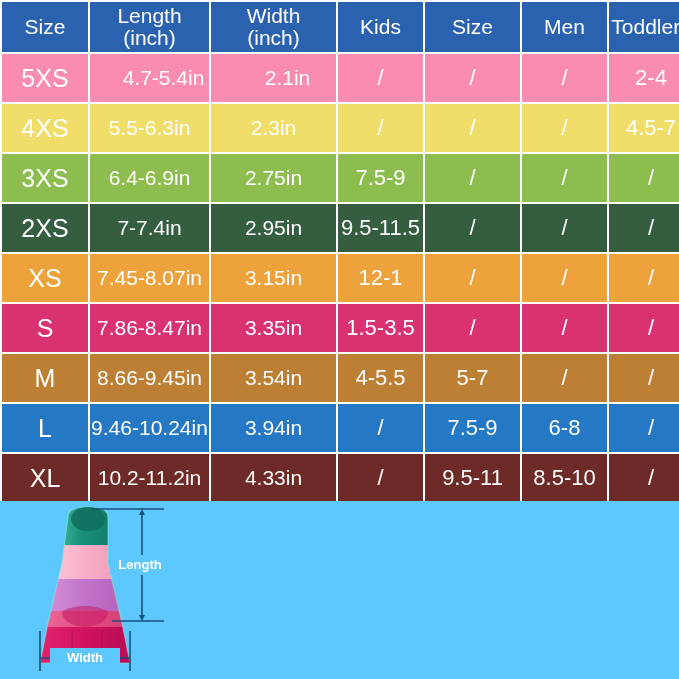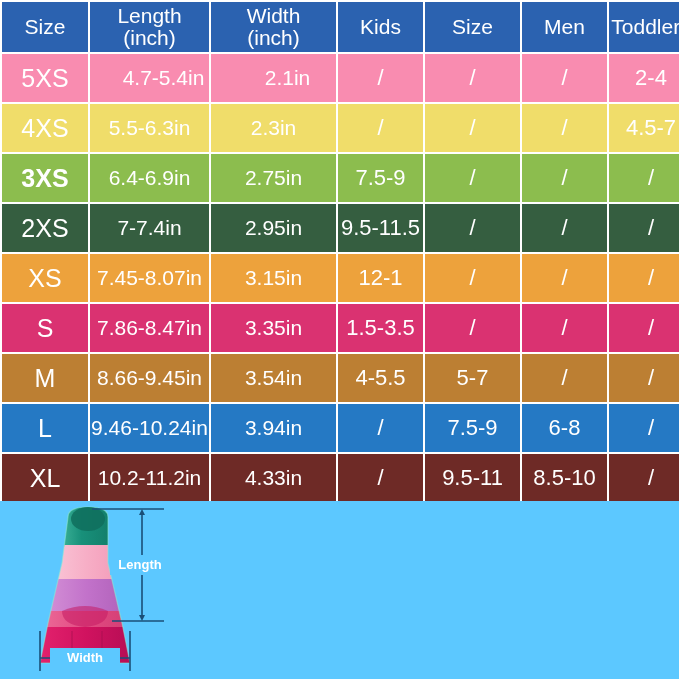--- a/index.html
+++ b/index.html
@@ -158,21 +158,21 @@
         <tr>
           <td class="c-size" style="background: rgb(240, 221, 106);">4XS</td>
           <td class="c-len" style="background: rgb(240, 221, 106);">5.5-6.3in</td>
           <td class="c-wid" style="background: rgb(240, 221, 106);">2.3in</td>
           <td style="background: rgb(240, 221, 106);">/</td>
           <td style="background: rgb(240, 221, 106);">/</td>
           <td style="background: rgb(240, 221, 106);">/</td>
           <td style="background: rgb(240, 221, 106);">4.5-7</td>
         </tr>
         <tr>
-          <td class="c-size" style="background: rgb(140, 189, 78); font-weight: bold;">3XS</td>
+          <td class="c-size" style="background: rgb(140, 189, 78);">3XS</td>
           <td class="c-len" style="background: rgb(140, 189, 78);">6.4-6.9in</td>
           <td class="c-wid" style="background: rgb(140, 189, 78);">2.75in</td>
           <td style="background: rgb(140, 189, 78);">7.5-9</td>
           <td style="background: rgb(140, 189, 78);">/</td>
           <td style="background: rgb(140, 189, 78);">/</td>
           <td style="background: rgb(140, 189, 78);">/</td>
         </tr>
         <tr>
           <td class="c-size" style="background: rgb(53, 94, 64);">2XS</td>
           <td class="c-len" style="background: rgb(53, 94, 64);">7-7.4in</td>

